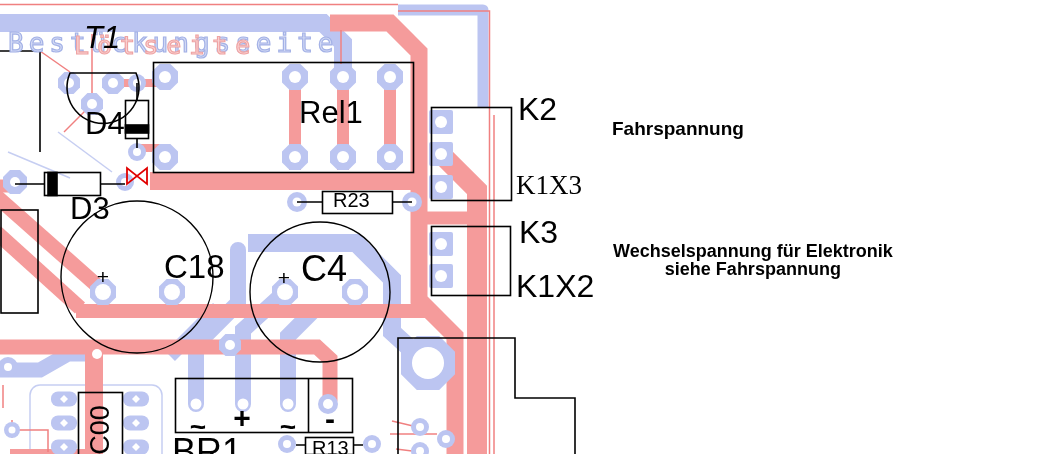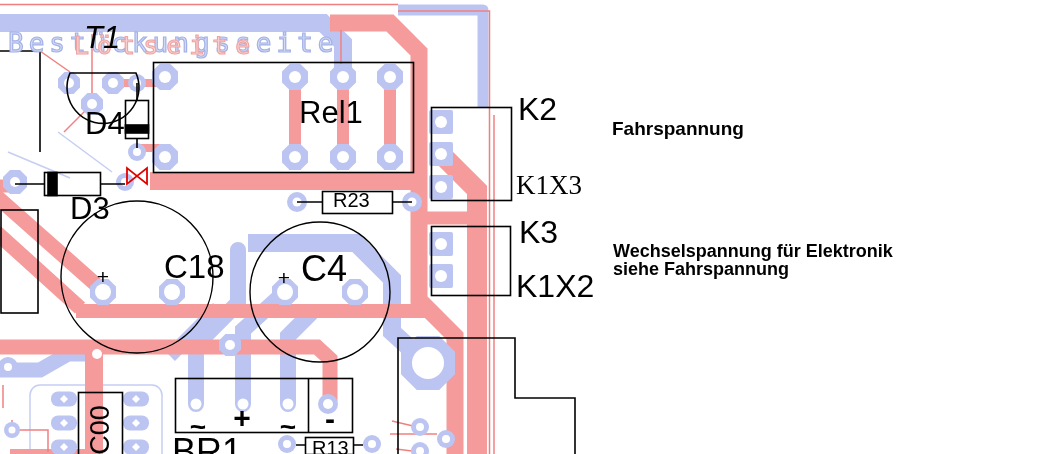--- a/index.html
+++ b/index.html
@@ -9,21 +9,21 @@
   .lbl{position:absolute;color:#000;white-space:nowrap;line-height:1;
        font-family:"Liberation Sans",sans-serif;}
   .ctr{transform:translate(-50%,-50%);}
   .rot{transform:translate(-50%,-50%) rotate(-90deg);}
   .pin{font-weight:bold;}
   .wm{position:absolute;font-family:"DejaVu Sans Mono",monospace;white-space:nowrap;line-height:1;}
   .wm-blue{color:#d4dbf5;-webkit-text-stroke:1.2px #a3b1e6;font-size:26px;letter-spacing:5px;left:8px;top:30px;}
   .wm-pink{color:#fad6d6;-webkit-text-stroke:1.2px #efa3a3;font-size:25px;letter-spacing:8px;left:74px;top:33px;}
   .ann{position:absolute;font-weight:bold;color:#000;white-space:nowrap;}
   .ann1{left:612px;top:117px;font-size:19px;line-height:24px;}
-  .ann2{left:613px;top:242px;font-size:18px;line-height:18px;}
+  .ann2{left:613px;top:242px;font-size:18px;line-height:18px;text-align:center;}
 </style>
 </head>
 <body>
 
 <div id="board">
 
   <svg width="1059" height="454" viewBox="0 0 1059 454">
 
     <g stroke="#c6cef2" stroke-width="1.5" fill="none">
       <path d="M58,132 L112,172"></path>

